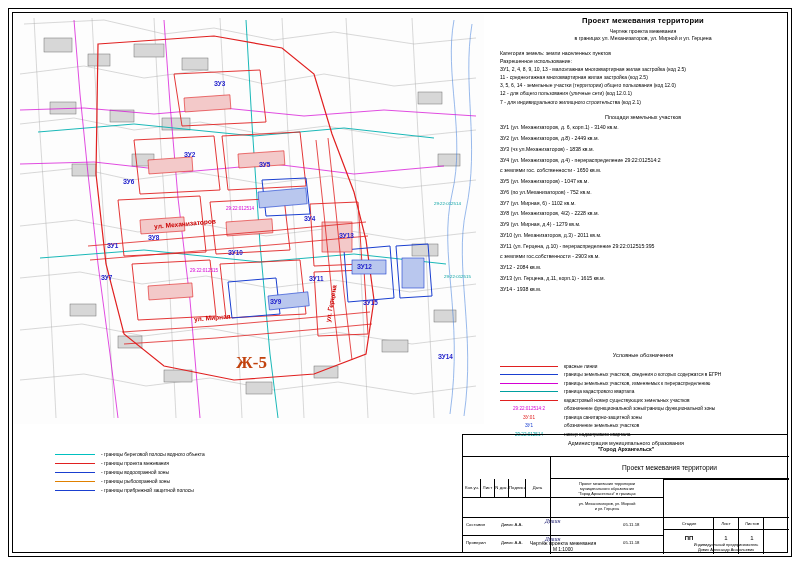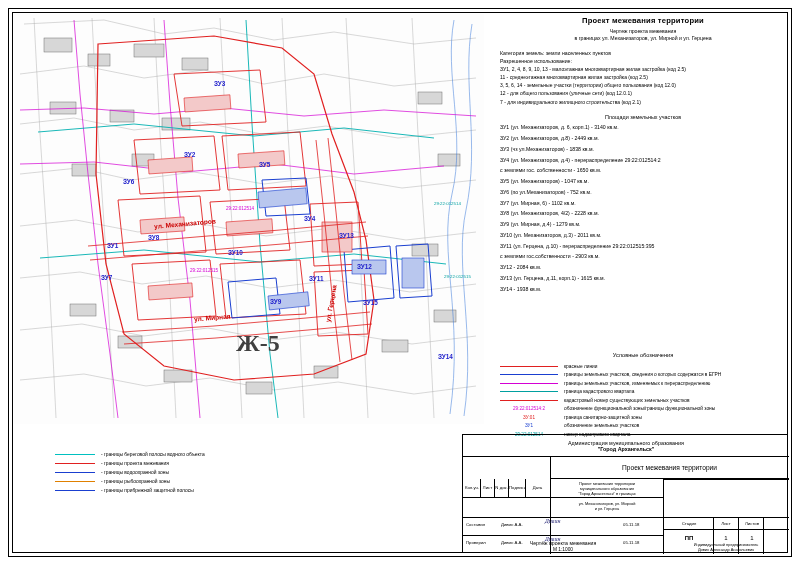--- a/index.html
+++ b/index.html
@@ -41,21 +41,21 @@
   .admin{position:absolute;left:0;top:0;width:326px;height:22px;border-bottom:0.8px solid #000;box-sizing:border-box;display:flex;flex-direction:column;align-items:center;justify-content:center;}
   .admin .a1{font-size:5.4px;}
   .admin .a2{font-size:5.4px;font-weight:bold;}
   .proj{position:absolute;left:87px;top:22px;width:239px;height:22px;border-bottom:0.8px solid #000;box-sizing:border-box;display:flex;align-items:center;justify-content:center;font-size:6.6px;}
   .vline{position:absolute;background:#000;}
   .hline{position:absolute;background:#000;}
   .stamp-txt{position:absolute;font-size:4.3px;}
   .stamp-txt.c{text-align:center;}
   .sig{font-family:"Liberation Serif", serif;font-style:italic;font-size:6px;color:#1a1a6e;}
 
-  .zh5{position:absolute;left:222px;top:316px;font-size:24px;font-weight:bold;font-family:"Liberation Serif", serif;color:#404040;}
+  .zh5{position:absolute;left:222px;top:339px;font-size:17px;font-weight:bold;font-family:"Liberation Serif", serif;color:#c2410c;}
 </style>
 </head>
 <body>
 
 <div class="sheet">
   <div class="frame"></div>
   <div class="inner-frame"></div>
 
   <div class="map">
     <svg width="470" height="410" viewBox="0 0 470 410">

